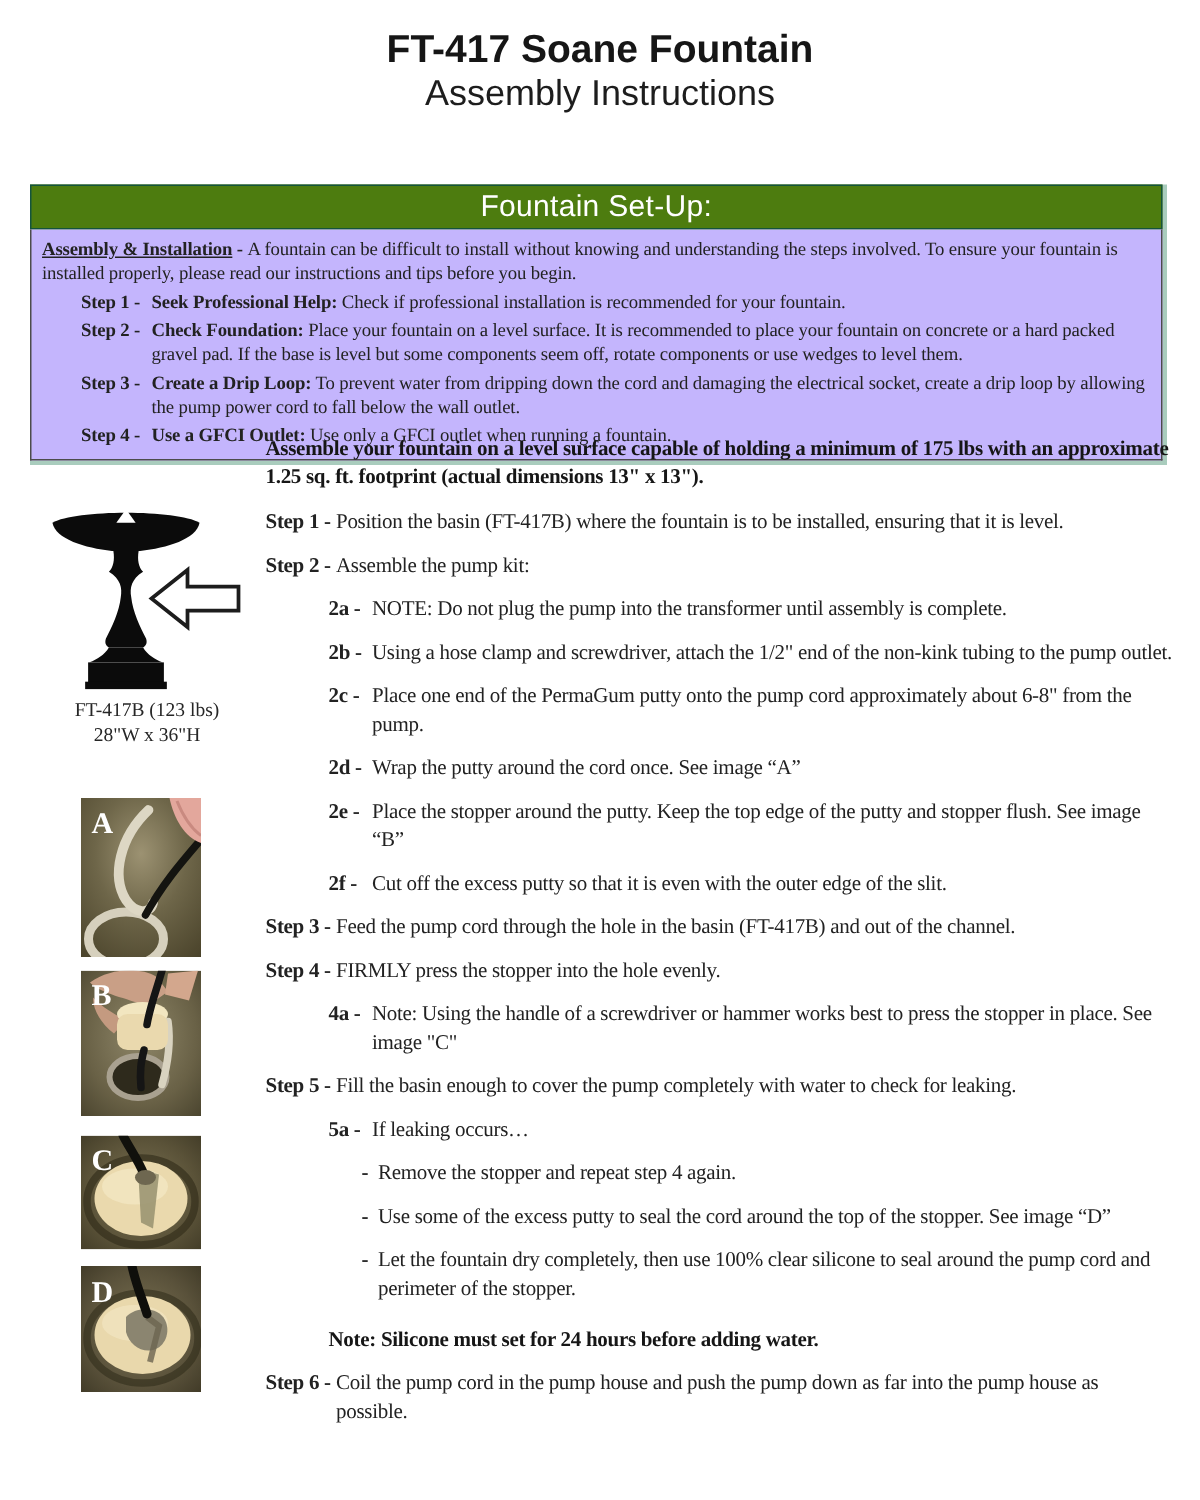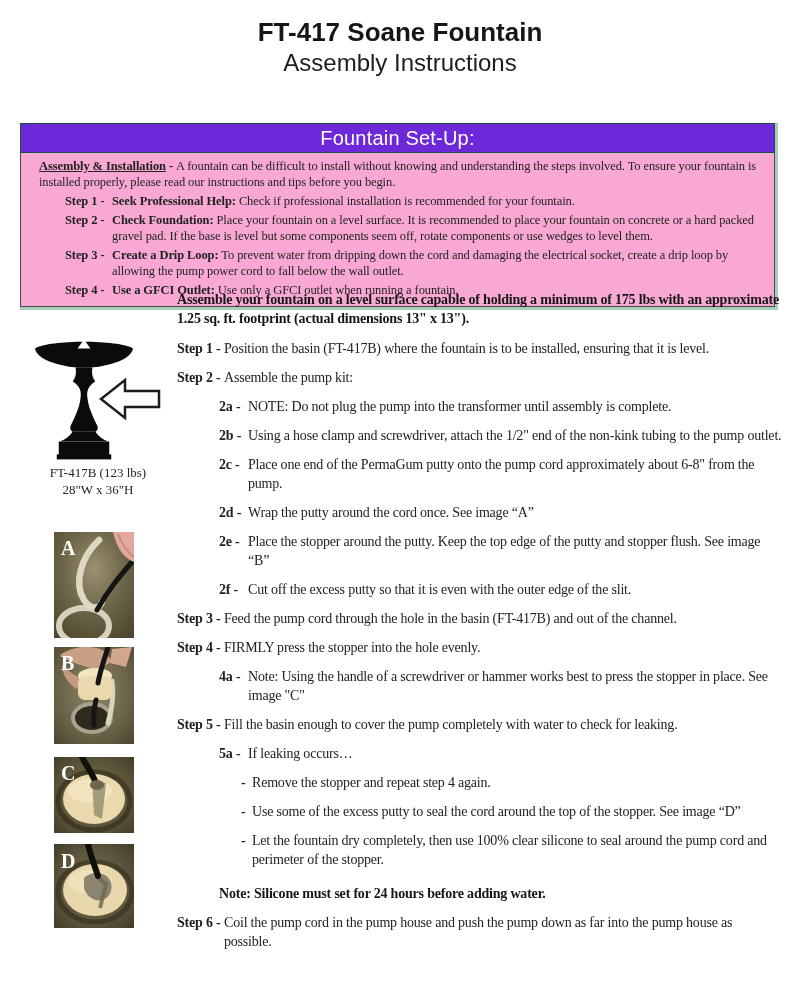--- a/index.html
+++ b/index.html
@@ -10,26 +10,26 @@
   }
   
   .doc-header { position:absolute; top:16px; left:0; width:800px; text-align:center;
     font-family:"Liberation Sans", sans-serif; }
   .doc-title { font-size:26px; font-weight:bold; line-height:32px; color:#161616; }
   .doc-subtitle { font-size:24px; font-weight:normal; line-height:29px; color:#1d1d1d; }
 
   
   .setup { position:absolute; left:20px; top:123px; width:758px;
     border-right:3px solid #a9ccbd; border-bottom:3px solid #a9ccbd; }
-  .setup-header { background:#6d28d9; border:1px solid #14543c; height:30px;
+  .setup-header { background:#4d7c0f; border:1px solid #14543c; height:30px;
     display:flex; align-items:center; justify-content:center; }
   .setup-header-text { color:#ffffff; font-family:"Liberation Sans", sans-serif;
     font-size:20px; letter-spacing:.2px; }
-  .setup-body { border:1px solid #4c4c4c; border-top:none; background:#f9a8d4;
-    padding:5px 9px 8px 18px; font-size:12.5px; line-height:16px; letter-spacing:-0.1px; color:#222; }
+  .setup-body { border:1px solid #4c4c4c; border-top:none; background:#c4b5fd;
+    padding:5px 9px 8px 7px; font-size:12.5px; line-height:16px; letter-spacing:-0.1px; color:#222; }
   .setup-intro { margin-bottom:2px; }
   .setup-intro .u { font-weight:bold; text-decoration:underline; }
   .setup-intro .b { font-weight:bold; }
   .setup-step { display:flex; margin-left:26px; margin-top:3px; }
   .setup-step .lbl { font-weight:bold; width:47px; flex:0 0 47px; }
   .setup-step .ttl { font-weight:bold; }
 
   
   .fountain-wrap { position:absolute; left:32px; top:334px; width:104px; height:128px; }
   .arrow-wrap { position:absolute; left:98px; top:377px; width:64px; height:44px; }

